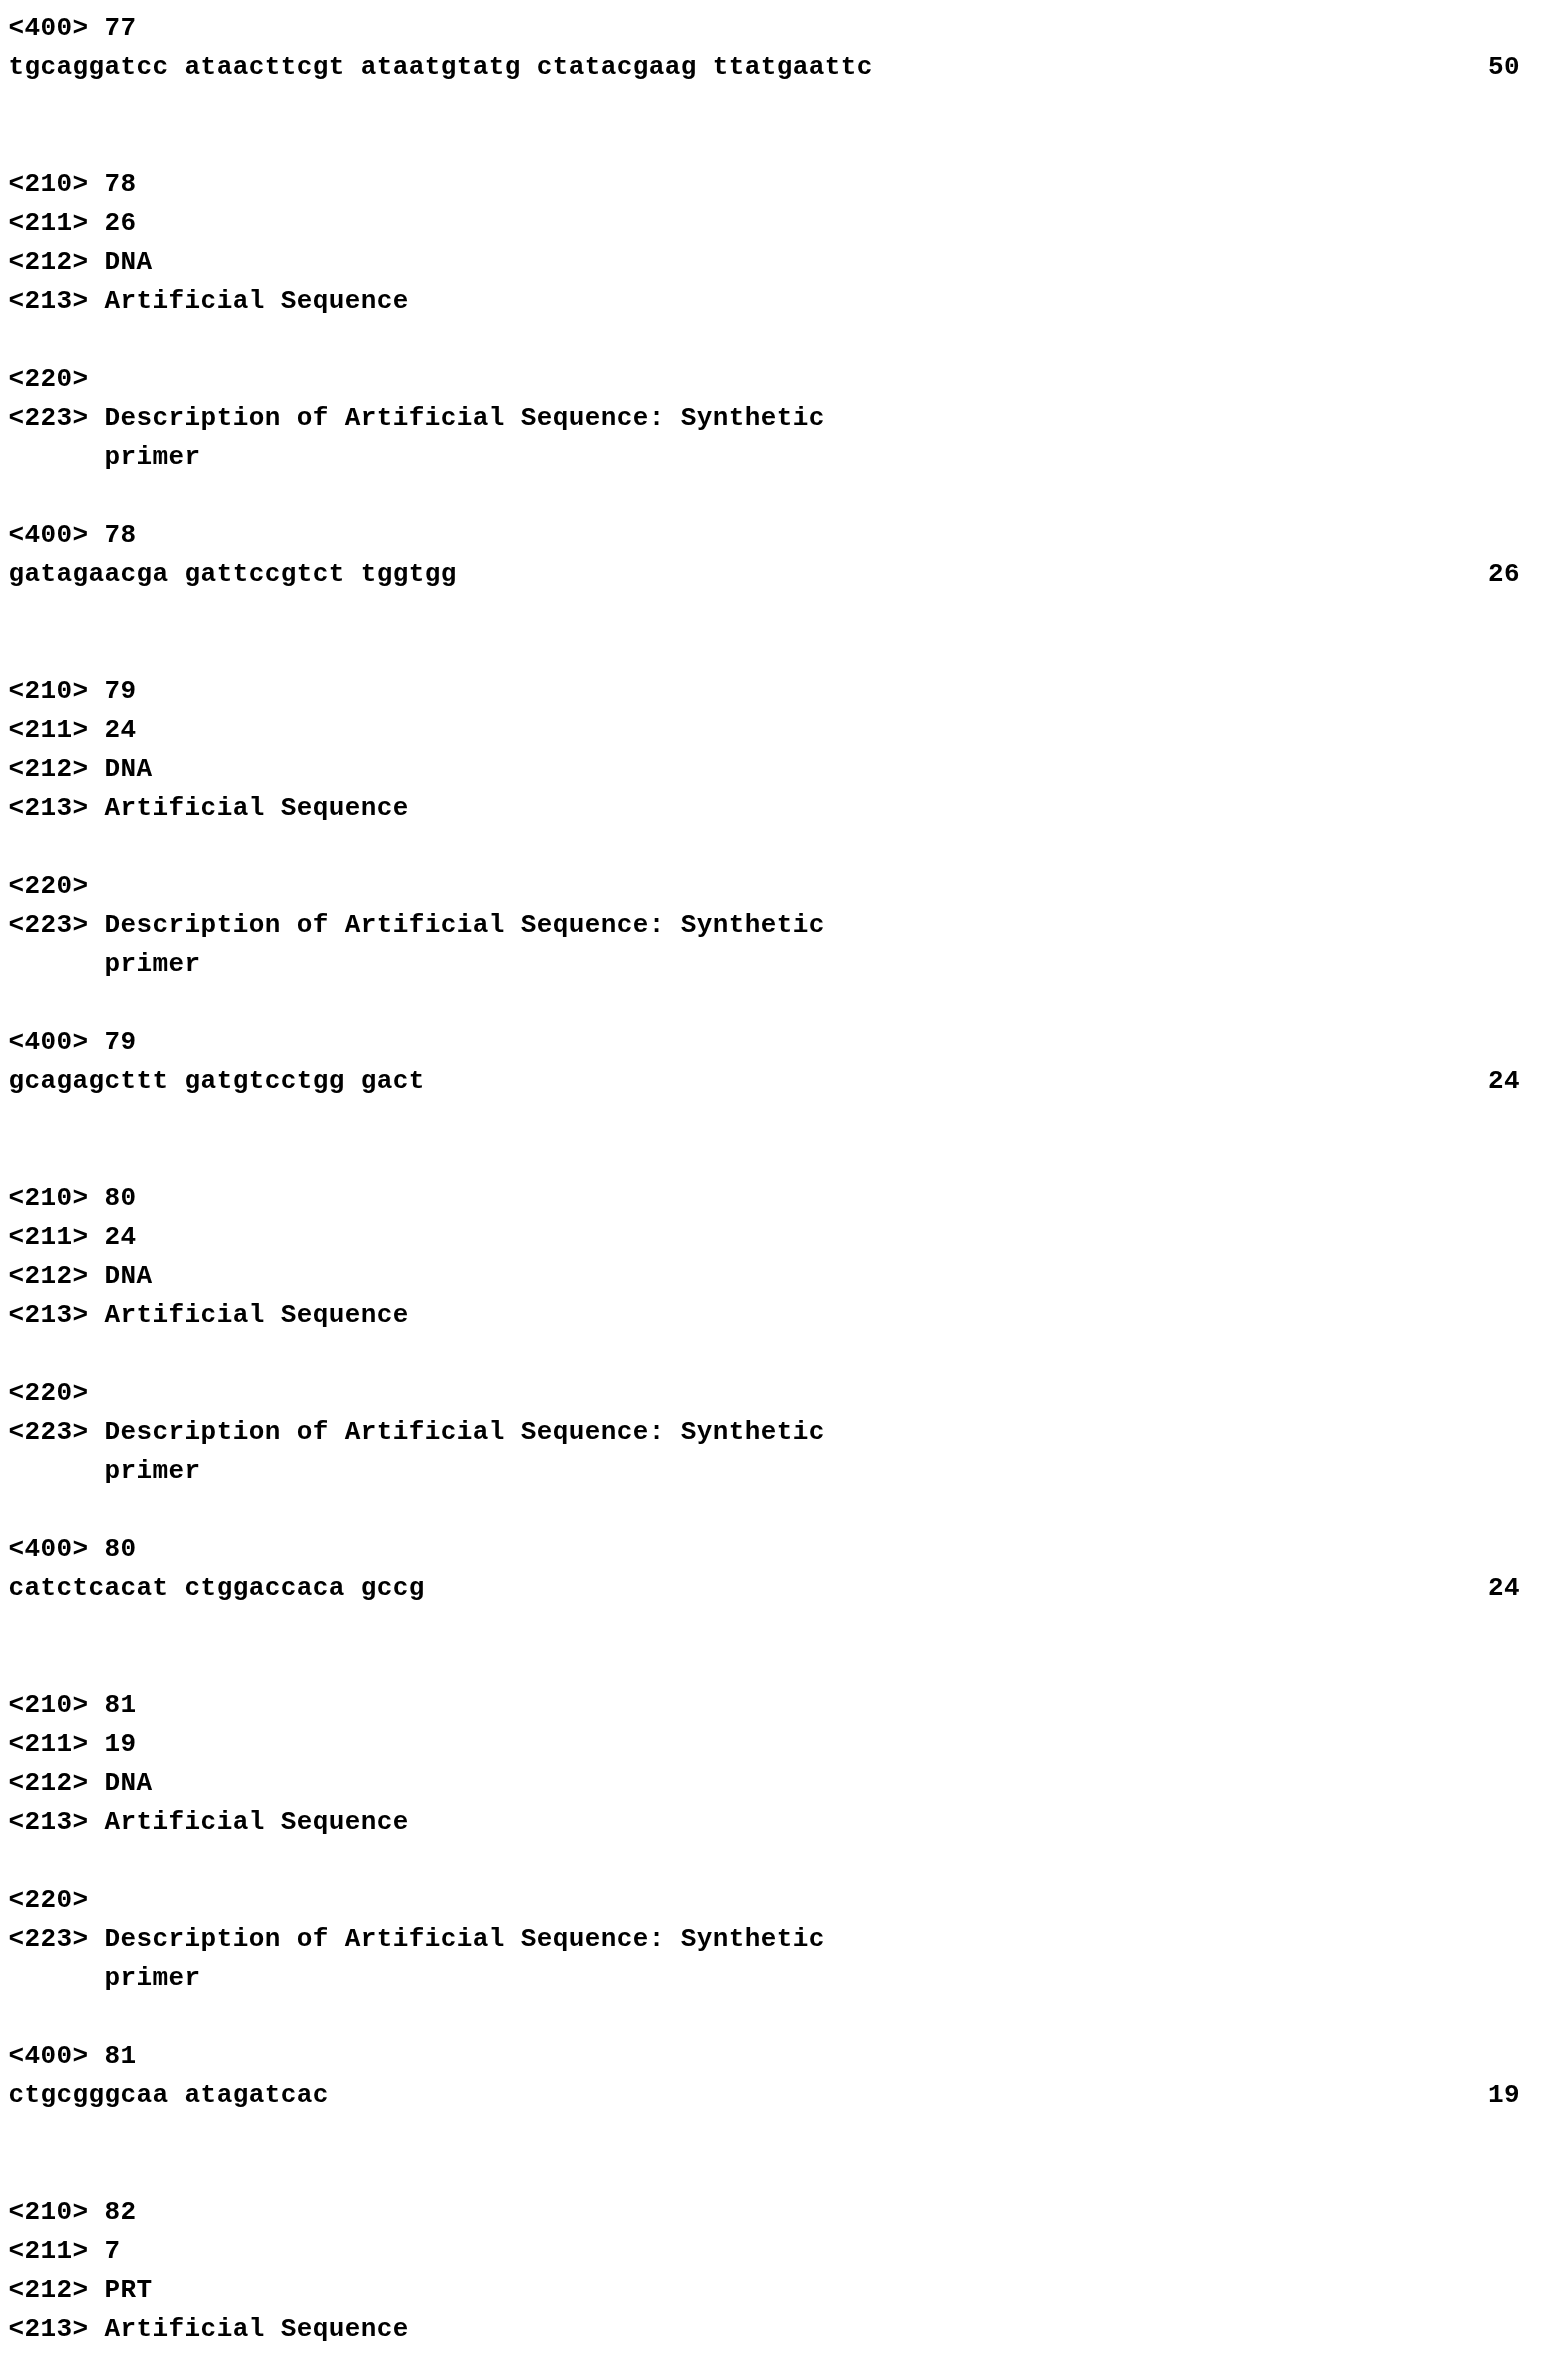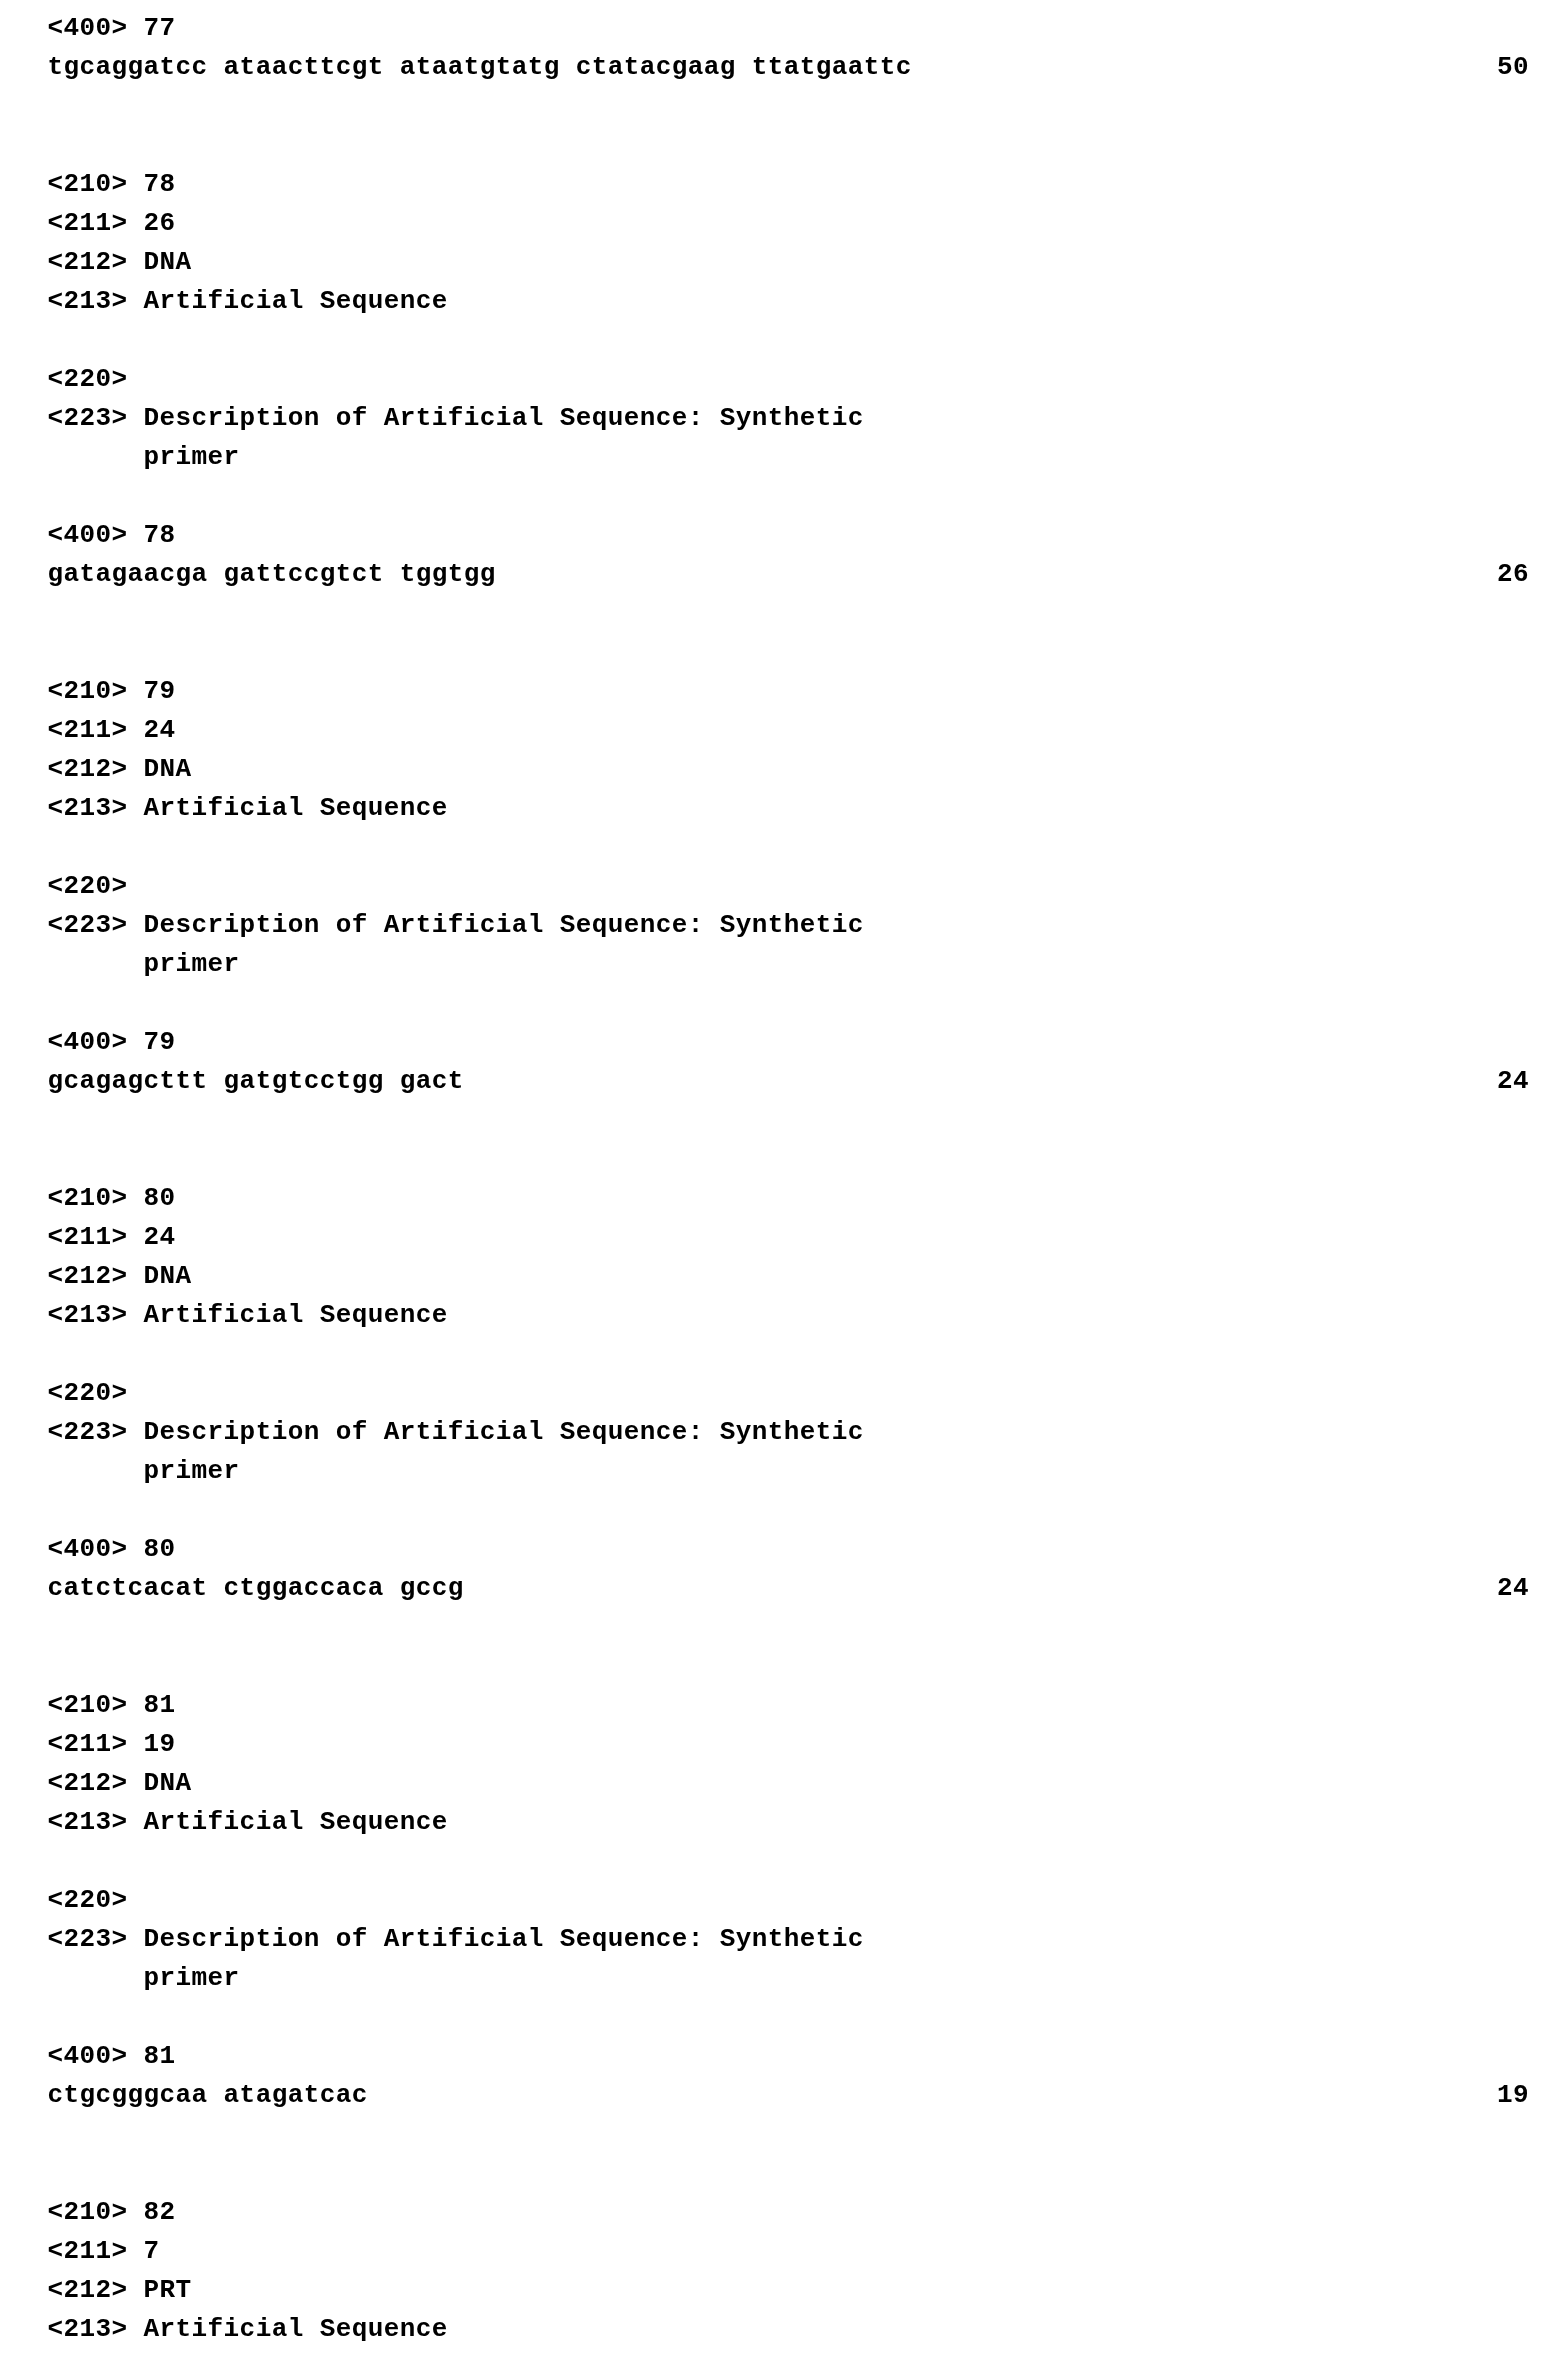--- a/index.html
+++ b/index.html
@@ -19,35 +19,34 @@
     height: 2354px;
     box-sizing: border-box;
     padding: 8.6px 34px 0 8.6px;
   }
   .seq-listing {
     font-size: 26px;
     line-height: 39px;
     font-weight: 700;
     letter-spacing: 0.4px;
     white-space: pre;
-    margin-left: 39px;
   }
   .line {
     position: relative;
     display: block;
     height: 39px;
     white-space: pre;
   }
   .line .txt {
     display: inline-block;
     white-space: pre;
   }
   .line .num {
     position: absolute;
-    right: 3px;
+    right: 12px;
     top: 0;
     white-space: pre;
   }
   .spacer {
     display: block;
     height: 39px;
   }
 </style>
 </head>
 <body>

